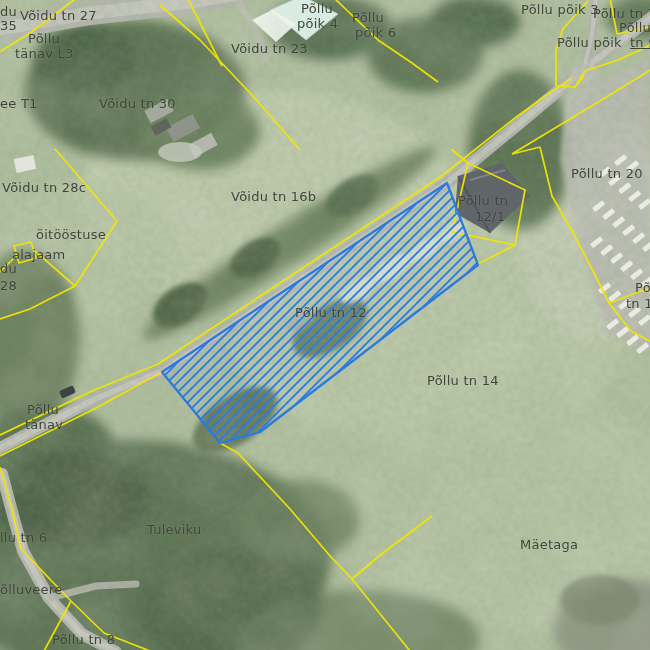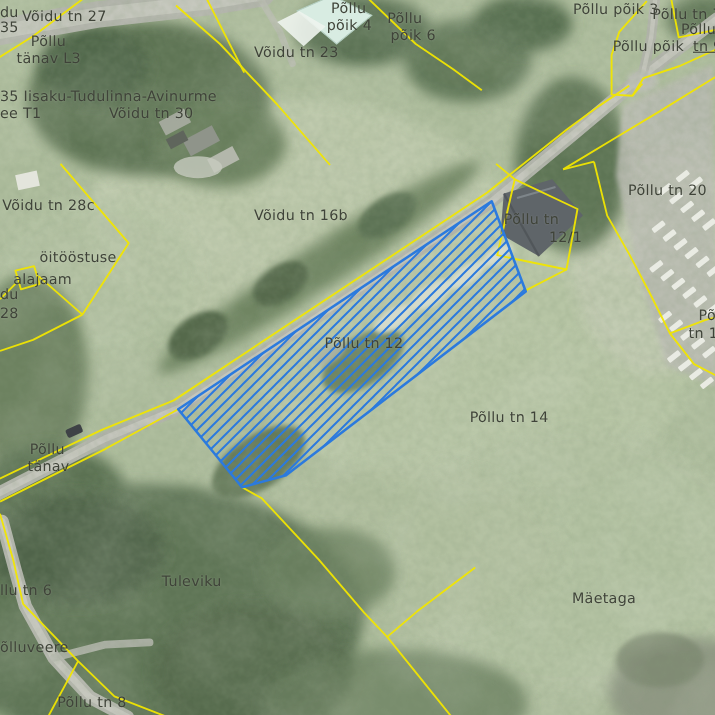--- a/index.html
+++ b/index.html
@@ -185,41 +185,40 @@
 
     <path class="selpoly" d="M 447 183 L 478 265 L 260 432 L 220 443 L 162 372 Z" fill="url(#hatch)" stroke="#2b7ade" stroke-width="2.3" stroke-linejoin="round"></path>
   </svg>
 
   <div class="labels">
       <span class="map-label" style="left: 0px; top: 4px;">du</span>
       <span class="map-label" style="left: 0px; top: 18px;">35</span>
       <span class="map-label" style="left: 20px; top: 8px;">Võidu tn 27</span>
       <span class="map-label" style="left: 28px; top: 31px;">Põllu</span>
       <span class="map-label" style="left: 15px; top: 46px;">tänav L3</span>
-      <span class="map-label" style="left: 0px; top: 81px;">35 Iisaku-Tudulinna-Avinurme</span>
       <span class="map-label" style="left: 0px; top: 96px;">ee T1</span>
       <span class="map-label" style="left: 99px; top: 96px;">Võidu tn 30</span>
       <span class="map-label" style="left: 231px; top: 41px;">Võidu tn 23</span>
       <span class="map-label" style="left: 301px; top: 1px;">Põllu</span>
       <span class="map-label" style="left: 297px; top: 16px;">põik 4</span>
       <span class="map-label" style="left: 352px; top: 10px;">Põllu</span>
       <span class="map-label" style="left: 355px; top: 25px;">põik 6</span>
       <span class="map-label" style="left: 521px; top: 2px;">Põllu põik 3</span>
       <span class="map-label" style="left: 593px; top: 6px;">Põllu tn 7</span>
       <span class="map-label" style="left: 619px; top: 20px;">Põllu</span>
       <span class="map-label" style="left: 557px; top: 35px;">Põllu põik</span>
       <span class="map-label" style="left: 630px; top: 35px; text-decoration: underline;">tn 9</span>
       <span class="map-label" style="left: 2px; top: 180px;">Võidu tn 28c</span>
       <span class="map-label" style="left: 0px; top: 227px; padding-left: 36px;">öitööstuse</span>
       <span class="map-label" style="left: 12px; top: 247px;">alajaam</span>
       <span class="map-label" style="left: 0px; top: 261px;">du</span>
       <span class="map-label" style="left: 0px; top: 278px;">28</span>
       <span class="map-label" style="left: 231px; top: 189px;">Võidu tn 16b</span>
       <span class="map-label" style="left: 458px; top: 193px;">Põllu tn</span>
-      <span class="map-label" style="left: 475px; top: 209px; margin-left: 24px;">12/1</span>
+      <span class="map-label" style="left: 475px; top: 209px;">12/1</span>
       <span class="map-label" style="left: 571px; top: 166px;">Põllu tn 20</span>
       <span class="map-label" style="left: 295px; top: 305px;">Põllu tn 12</span>
       <span class="map-label" style="left: 427px; top: 373px;">Põllu tn 14</span>
       <span class="map-label" style="left: 635px; top: 280px;">Põ</span>
       <span class="map-label" style="left: 626px; top: 296px;">tn 1</span>
       <span class="map-label" style="left: 27px; top: 402px;">Põllu</span>
       <span class="map-label" style="left: 25px; top: 417px;">tänav</span>
       <span class="map-label" style="left: 0px; top: 530px;">llu tn 6</span>
       <span class="map-label" style="left: 0px; top: 582px; text-align: right;">õlluveere</span>
       <span class="map-label" style="left: 52px; top: 632px;">Põllu tn 8</span>

